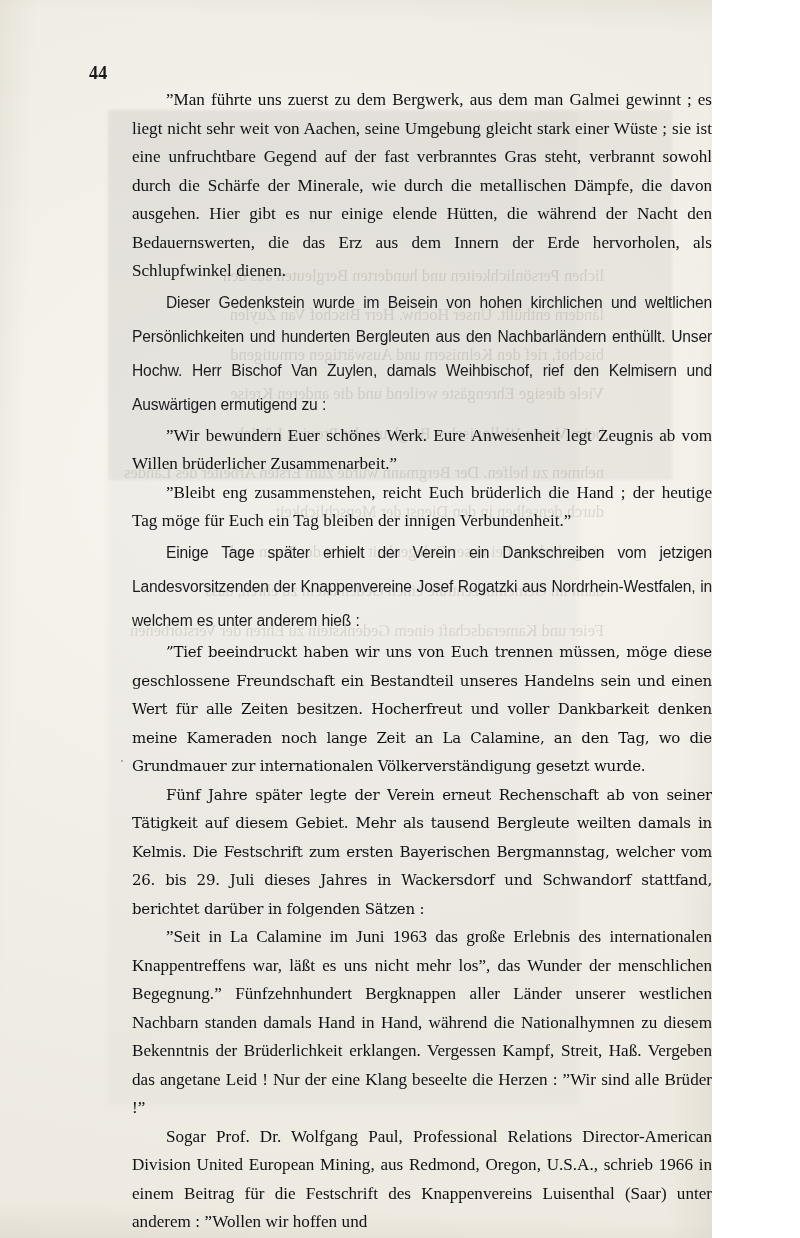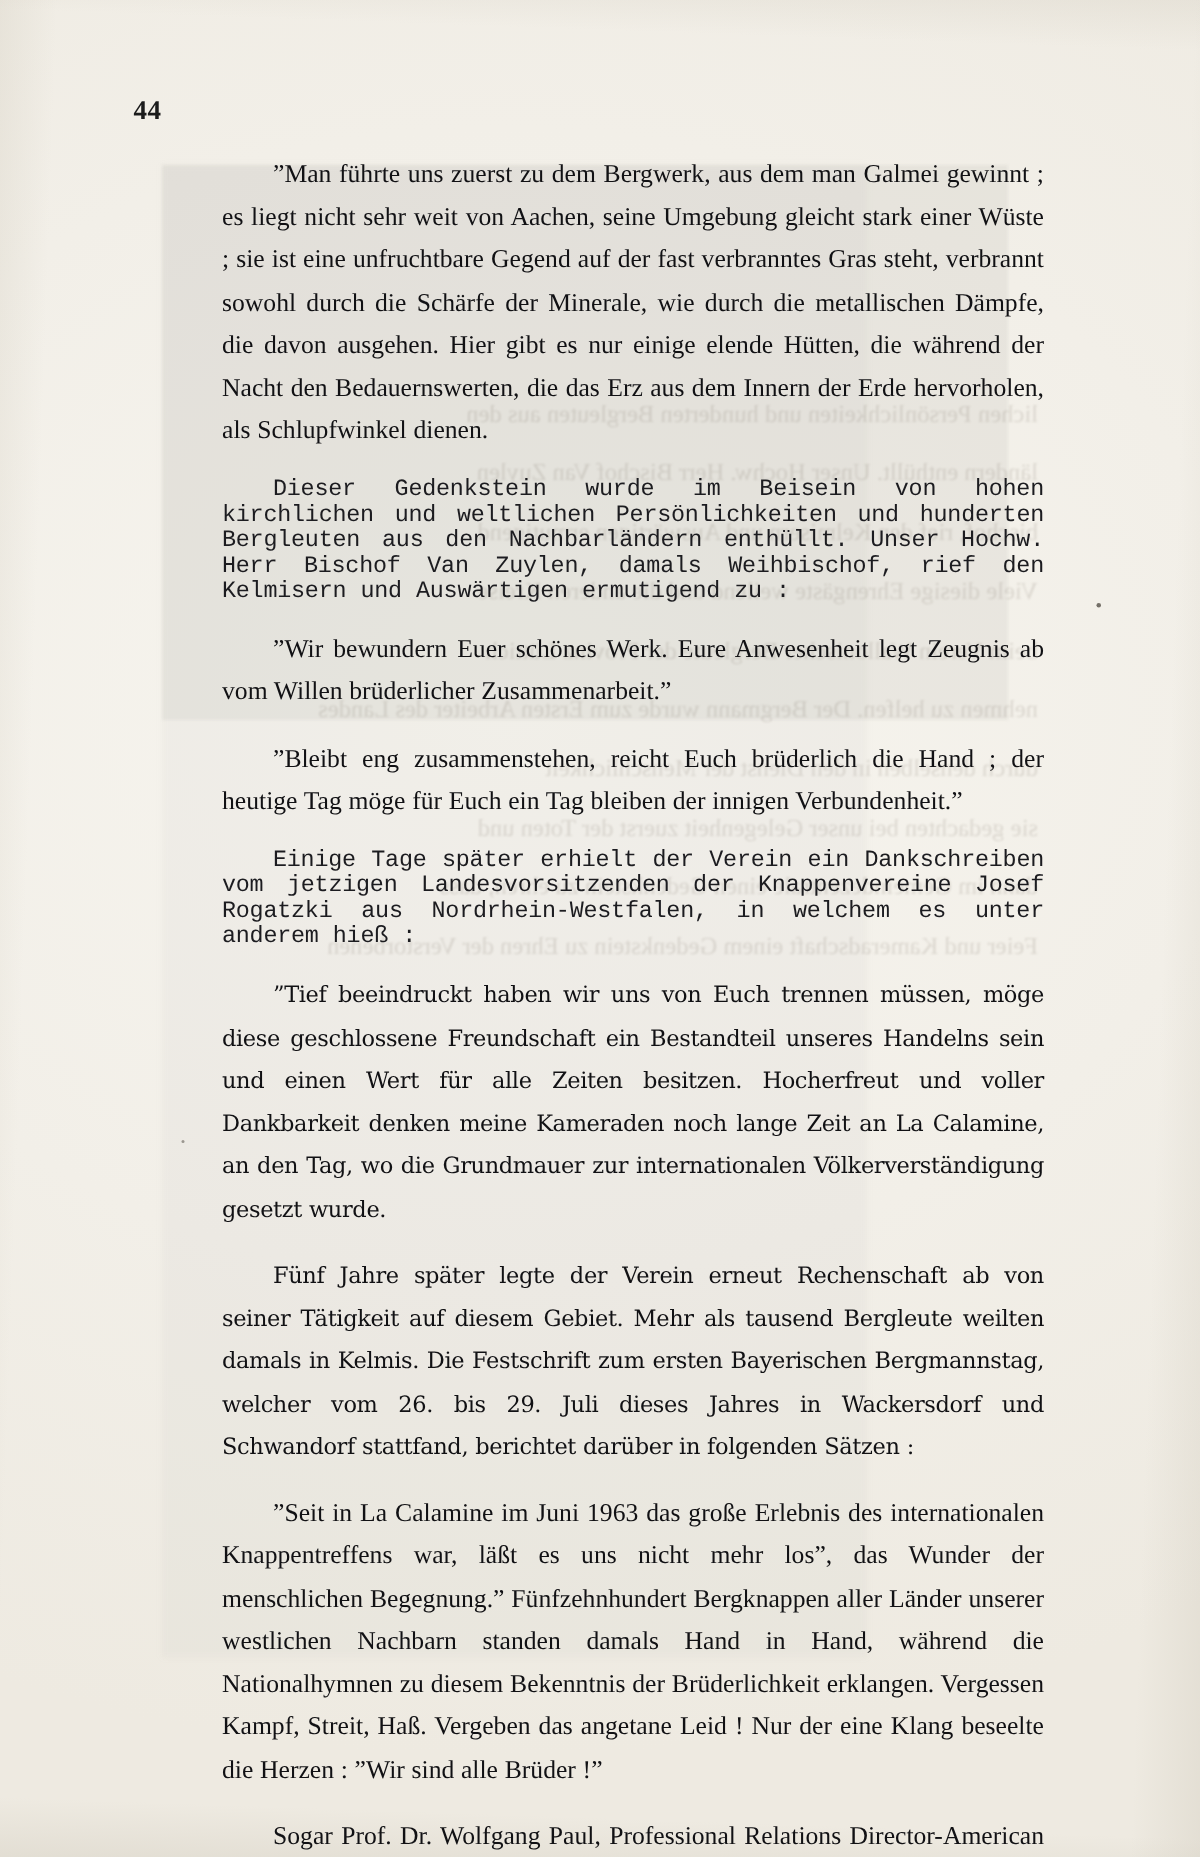--- a/index.html
+++ b/index.html
@@ -3,21 +3,21 @@
 <meta charset="utf-8">
 <style>
   html, body {
     margin: 0;
     padding: 0;
     background: #ffffff;
   }
 
   .page {
     position: relative;
-    width: 800px;
+    width: 712px;
     height: 1238px;
     overflow: hidden;
     background: #f3f0e9;
     background-image:
       radial-gradient(ellipse 900px 700px at 42% 38%, #f7f5ef 0%, #f2efe8 55%, #eeeae1 100%);
   }
 
   
   .paper-grain {
     position: absolute;
@@ -109,33 +109,33 @@
     font-family: "Liberation Serif", serif;
     font-size: 17.1px;
     line-height: 28.55px;
     text-align: justify;
     text-justify: inter-word;
     color: #17171a;
     -webkit-font-smoothing: antialiased;
   }
 
   .text-column p {
-    margin: 16px;
+    margin: 0;
     text-indent: 34px;
     word-spacing: 0.2px;
   }
 
   
   .text-column p + p { margin-top: 0px; }
 
   
   .para-light {
-    font-family: Liberation Mono, monospace;
+    font-family: Liberation Sans, sans-serif;
     font-size: 15.6px;
-    line-height: 17px;
+    line-height: 34px;
     letter-spacing: -0.15px;
   }
 
   .para-semi {
     font-family: "DejaVu Serif", "Liberation Serif", serif;
     font-size: 15px;
     line-height: 28.5px;
     letter-spacing: -0.25px;
   }
 

